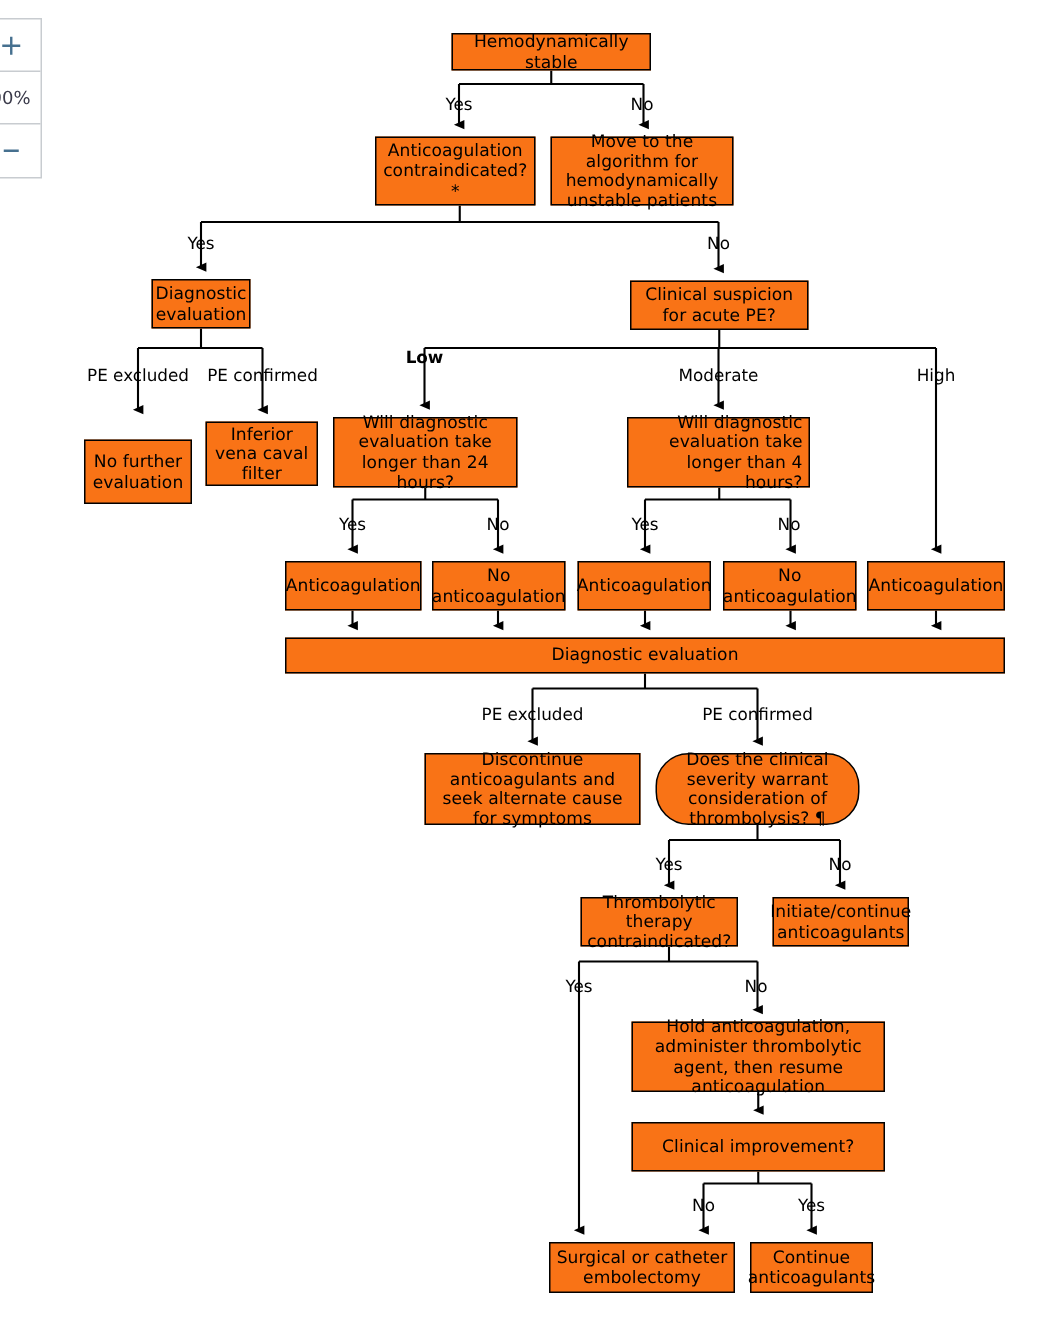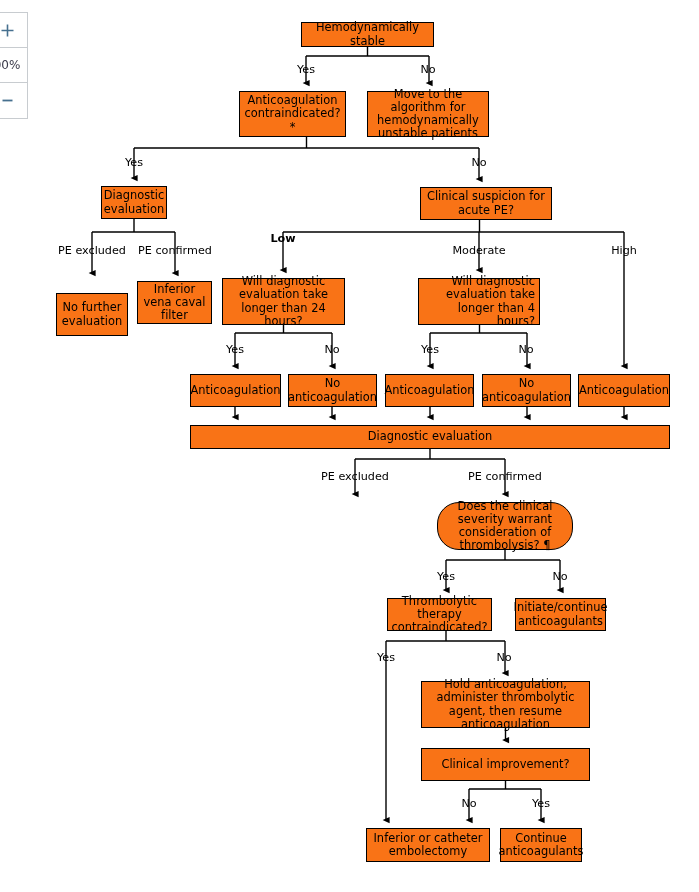--- a/index.html
+++ b/index.html
@@ -145,40 +145,41 @@
       <path d="M505.5,728 L505.5,740" marker-end="url(#ah)"></path>
 
       <path d="M505.5,781 L505.5,789"></path>
       <path d="M469,789 L541,789"></path>
       <path d="M469,789 L469,820" marker-end="url(#ah)"></path>
       <path d="M541,789 L541,820" marker-end="url(#ah)"></path>
     </g>
   </svg>
 
 <div class="node" style="left: 301px; top: 22px; width: 133px; height: 25px;">Hemodynamically stable</div>
-    <div class="node" style="left: 239px; top: 91px; width: 107px; height: 46px;">Anticoagulation contraindicated?*</div>
+    <div class="node" style="left: 250px; top: 91px; width: 107px; height: 46px;">Anticoagulation contraindicated?*</div>
     <div class="node" style="left: 367px; top: 91px; width: 122px; height: 46px;">Move to the algorithm for hemodynamically unstable patients</div>
     <div class="node" style="left: 101px; top: 186px; width: 66px; height: 33px;">Diagnostic evaluation</div>
-    <div class="node" style="left: 420px; top: 187px; width: 132px; height: 33px;">Clinical suspicion for acute PE?</div>
+    <div class="node" style="left: 420px; top: 187px; width: 119px; height: 33px;">Clinical suspicion for acute PE?</div>
     <div class="node" style="left: 56px; top: 281px; width: 72px; height: 43px; margin-top: 12px;">No further evaluation</div>
     <div class="node" style="left: 137px; top: 281px; width: 75px; height: 43px;">Inferior vena caval filter</div>
     <div class="node" style="left: 222px; top: 278px; width: 123px; height: 47px;">Will diagnostic evaluation take longer than 24 hours?</div>
     <div class="node" style="left: 418px; top: 278px; width: 122px; height: 47px; text-align: right;">Will diagnostic evaluation take longer than 4 hours?</div>
     <div class="node" style="left: 190px; top: 374px; width: 91px; height: 33px;">Anticoagulation</div>
     <div class="node" style="left: 288px; top: 374px; width: 89px; height: 33px;">No anticoagulation</div>
     <div class="node" style="left: 385px; top: 374px; width: 89px; height: 33px;">Anticoagulation</div>
     <div class="node" style="left: 482px; top: 374px; width: 89px; height: 33px;">No anticoagulation</div>
     <div class="node" style="left: 578px; top: 374px; width: 92px; height: 33px;">Anticoagulation</div>
     <div class="node" style="left: 190px; top: 425px; width: 480px; height: 24px;">Diagnostic evaluation</div>
+    <div class="node" style="left: 283px; top: 502px; width: 144px; height: 48px;">Discontinue anticoagulants and seek alternate cause for symptoms</div>
     <div class="node" style="left: 437px; top: 502px; width: 136px; height: 48px; border-radius: 22px;">Does the clinical severity warrant consideration of thrombolysis? ¶</div>
     <div class="node" style="left: 387px; top: 598px; width: 105px; height: 33px;">Thrombolytic therapy contraindicated?</div>
     <div class="node" style="left: 515px; top: 598px; width: 91px; height: 33px;">Initiate/continue anticoagulants</div>
     <div class="node" style="left: 421px; top: 681px; width: 169px; height: 47px;">Hold anticoagulation, administer thrombolytic agent, then resume anticoagulation</div>
     <div class="node" style="left: 421px; top: 748px; width: 169px; height: 33px;">Clinical improvement?</div>
-    <div class="node" style="left: 366px; top: 828px; width: 124px; height: 34px;">Inferior or catheter embolectomy</div>
+    <div class="node" style="left: 366px; top: 828px; width: 124px; height: 34px;">Surgical or catheter embolectomy</div>
     <div class="node" style="left: 500px; top: 828px; width: 82px; height: 34px;">Continue anticoagulants</div>
     <div class="elabel" style="left: 246px; top: 64px; width: 120px;">Yes</div>
     <div class="elabel" style="left: 368px; top: 64px; width: 120px;">No</div>
     <div class="elabel" style="left: 74px; top: 157px; width: 120px;">Yes</div>
     <div class="elabel" style="left: 419px; top: 157px; width: 120px;">No</div>
     <div class="elabel" style="left: 32px; top: 245px; width: 120px;">PE excluded</div>
     <div class="elabel" style="left: 115px; top: 245px; width: 120px;">PE confirmed</div>
     <div class="elabel" style="left: 223px; top: 233px; width: 120px; font-weight: bold;">Low</div>
     <div class="elabel" style="left: 419px; top: 245px; width: 120px;">Moderate</div>
     <div class="elabel" style="left: 564px; top: 245px; width: 120px;">High</div>

